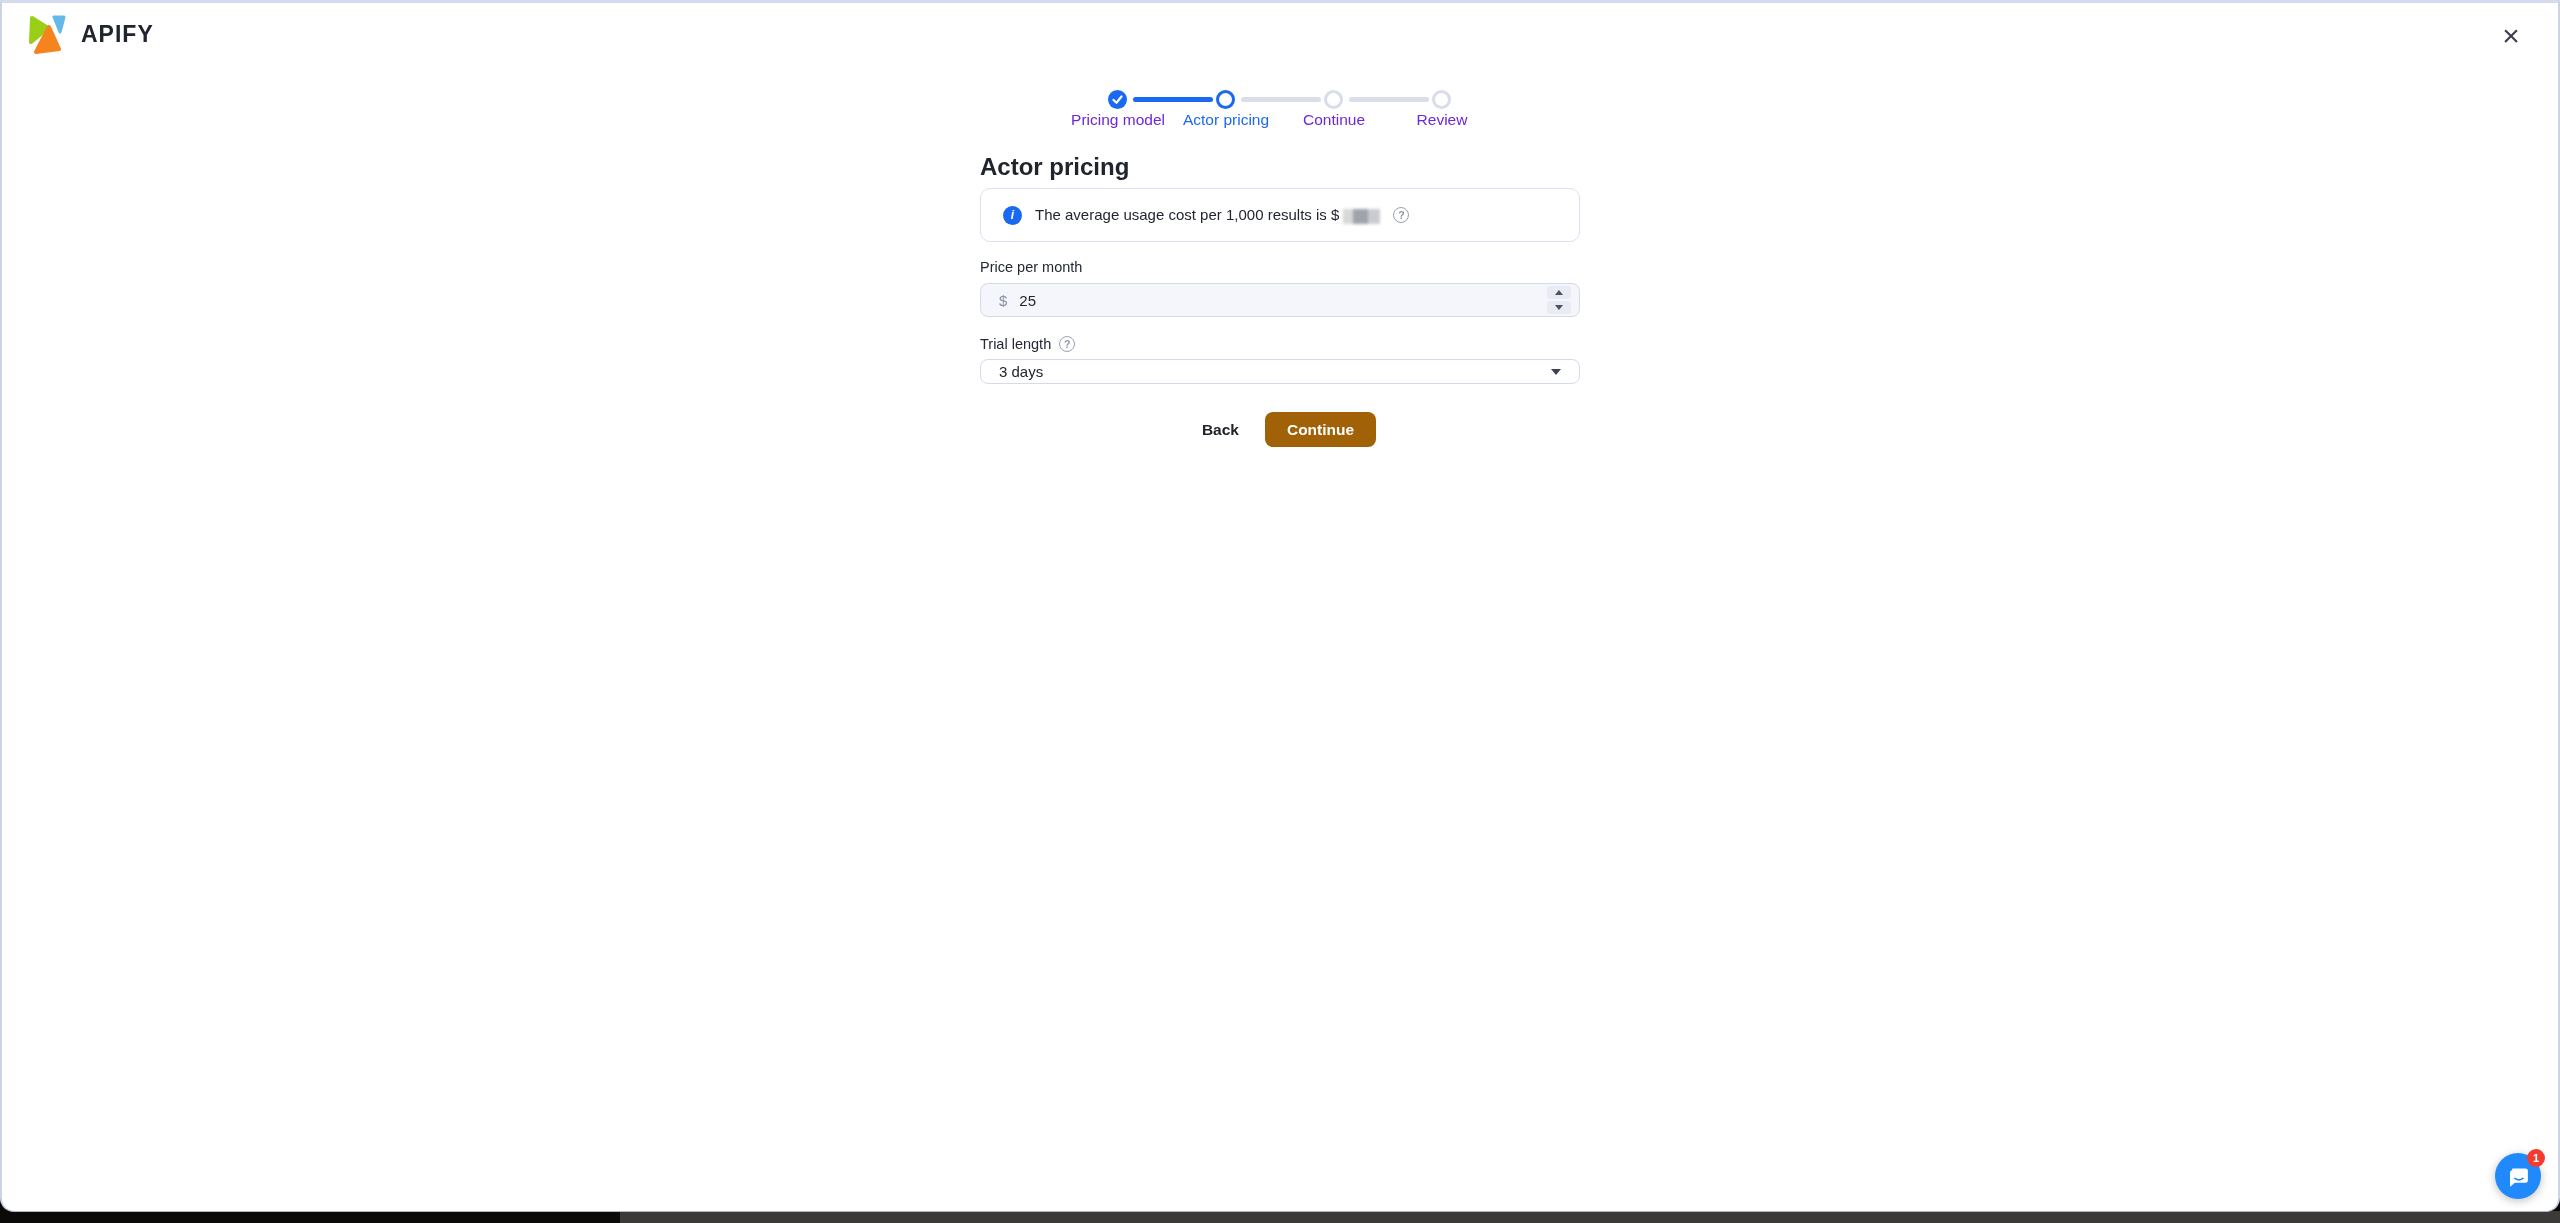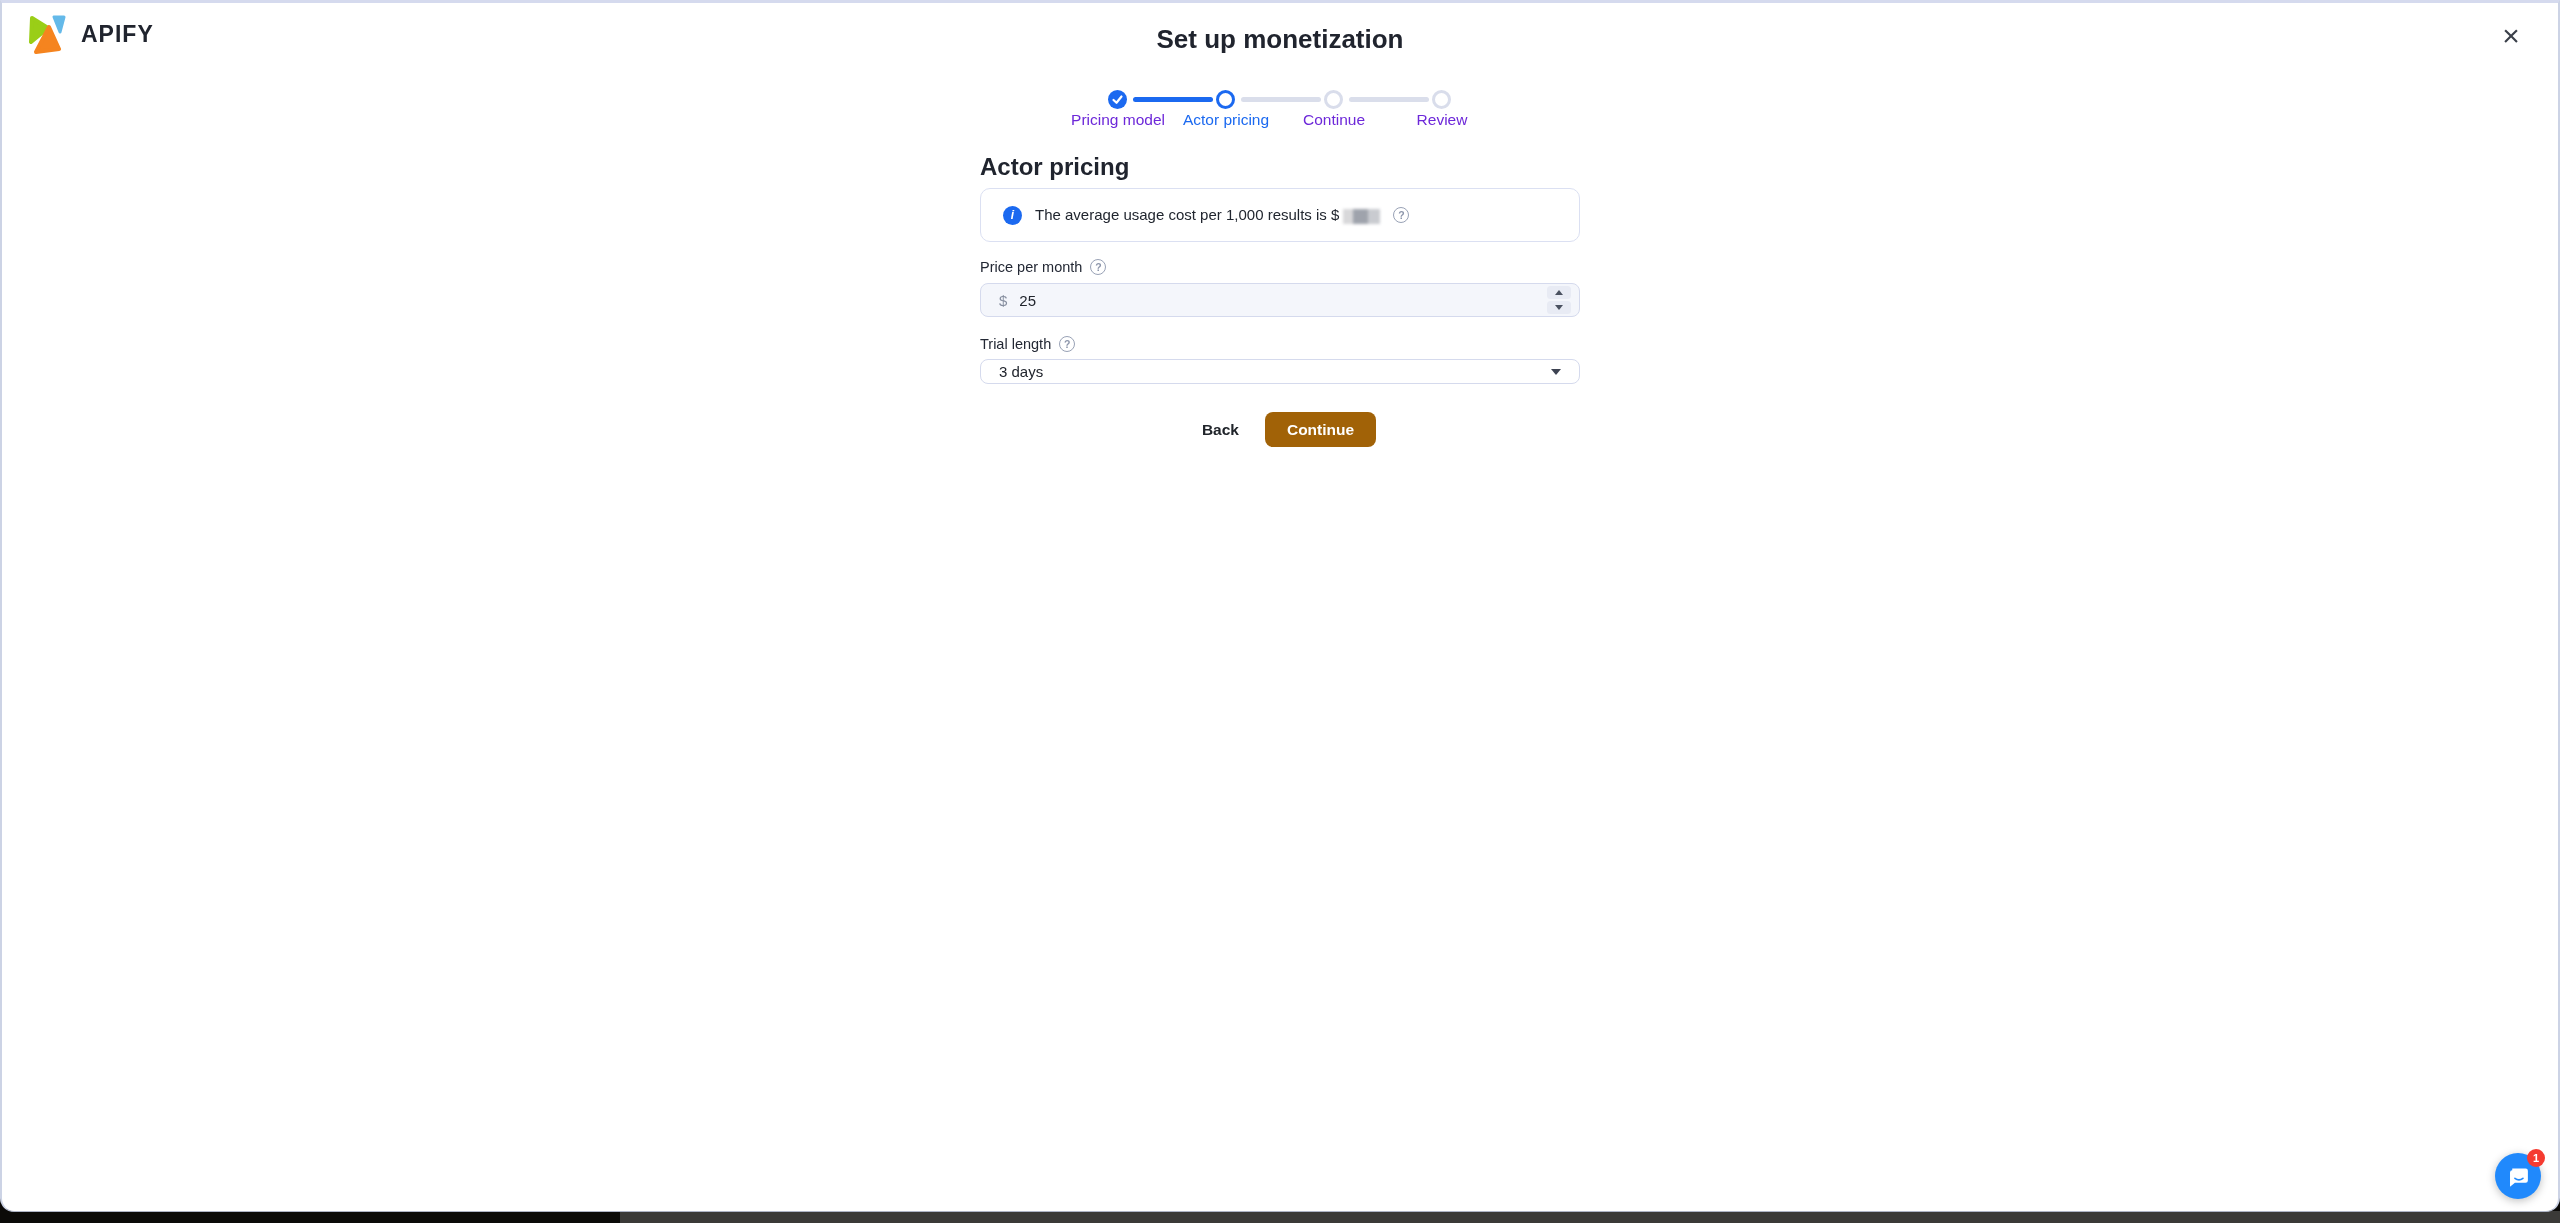--- a/index.html
+++ b/index.html
@@ -51,21 +51,21 @@
   .redacted .r1 { width:10px; background:#d8d8da; }
   .redacted .r2 { width:15px; background:#9fa3ac; }
   .redacted .r3 { width:12px; background:#c9cbd0; }
 
   .help-icon { width:16px; height:16px; border-radius:50%; border:1.5px solid #99a2b6; color:#8d96ab;
                font-size:10.5px; font-weight:700; display:inline-flex; align-items:center; justify-content:center;
                flex:0 0 auto; background:transparent; cursor:pointer; }
 
   .field-label { position:absolute; left:0; display:flex; align-items:center; gap:8px;
                  font-size:14.5px; font-weight:500; color:#232834; }
-  .label-price { top:256px; }
+  .label-price { top:256px;flex-direction:column; }
   .label-trial { top:333px; }
 
   .price-input-wrap { position:absolute; top:280px; left:0; width:600px; height:34px;
                       border:1.5px solid #d5daed; border-radius:8px; background:#f4f6fb;
                       display:flex; align-items:center; padding:0 8px 0 18px; }
   .currency { font-size:15px; color:#868e9f; margin-right:12px; }
   .price-input { flex:1; border:none; background:transparent; outline:none;
                  font-size:15px; color:#20242c; font-family:"Liberation Sans", sans-serif; }
   .spinner { display:flex; flex-direction:column; gap:2px; }
   .spin-btn { width:24px; height:13px; background:#e8ebf4; border:none; border-radius:3.5px;
@@ -104,21 +104,20 @@
 
   <div class="brand">
     <svg width="40" height="40" viewBox="0 0 40 40">
       <polygon points="5,4 21,14 4,28" fill="#9ace17" stroke="#9ace17" stroke-width="4" stroke-linejoin="round"></polygon>
       <polygon points="22,13 32,35 9,38" fill="#f5841f" stroke="#f5841f" stroke-width="4" stroke-linejoin="round"></polygon>
       <polygon points="27,3 37,3 33,18" fill="#64b9e9" stroke="#64b9e9" stroke-width="3" stroke-linejoin="round"></polygon>
     </svg>
     <span class="brand-text">APIFY</span>
   </div>
 
-  <div class="page-title">Set up monetization</div>
 
   <button class="close-btn">
     <span>×</span>
   </button>
 
   <div class="stepper">
     <div class="dot completed" style="left:128px;">
       <svg width="13" height="13" viewBox="0 0 13 13">
         <polyline points="2.5,7 5.5,9.8 10.5,3.5" fill="none" stroke="#ffffff" stroke-width="2.2" stroke-linecap="round" stroke-linejoin="round"></polyline>
       </svg>

